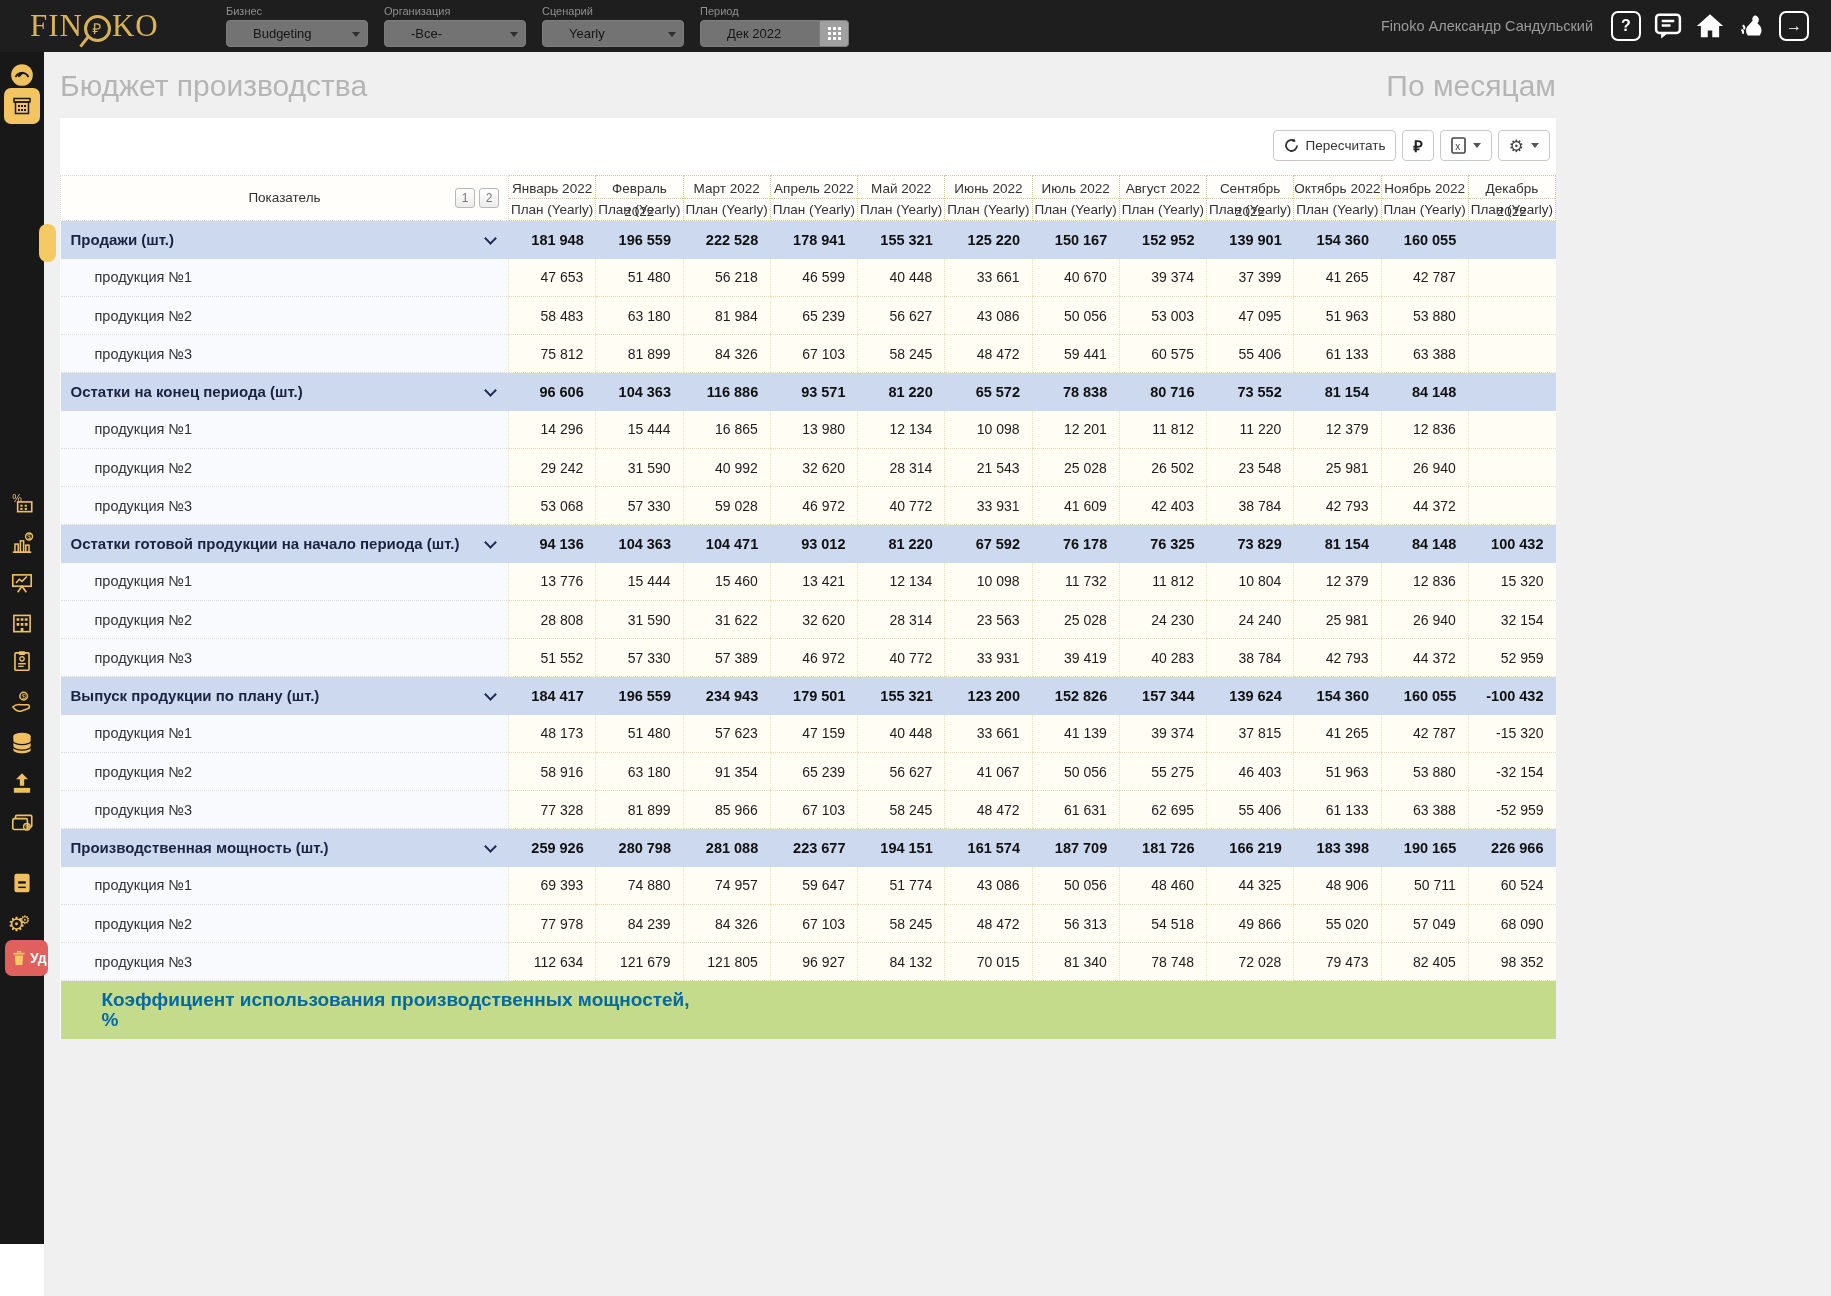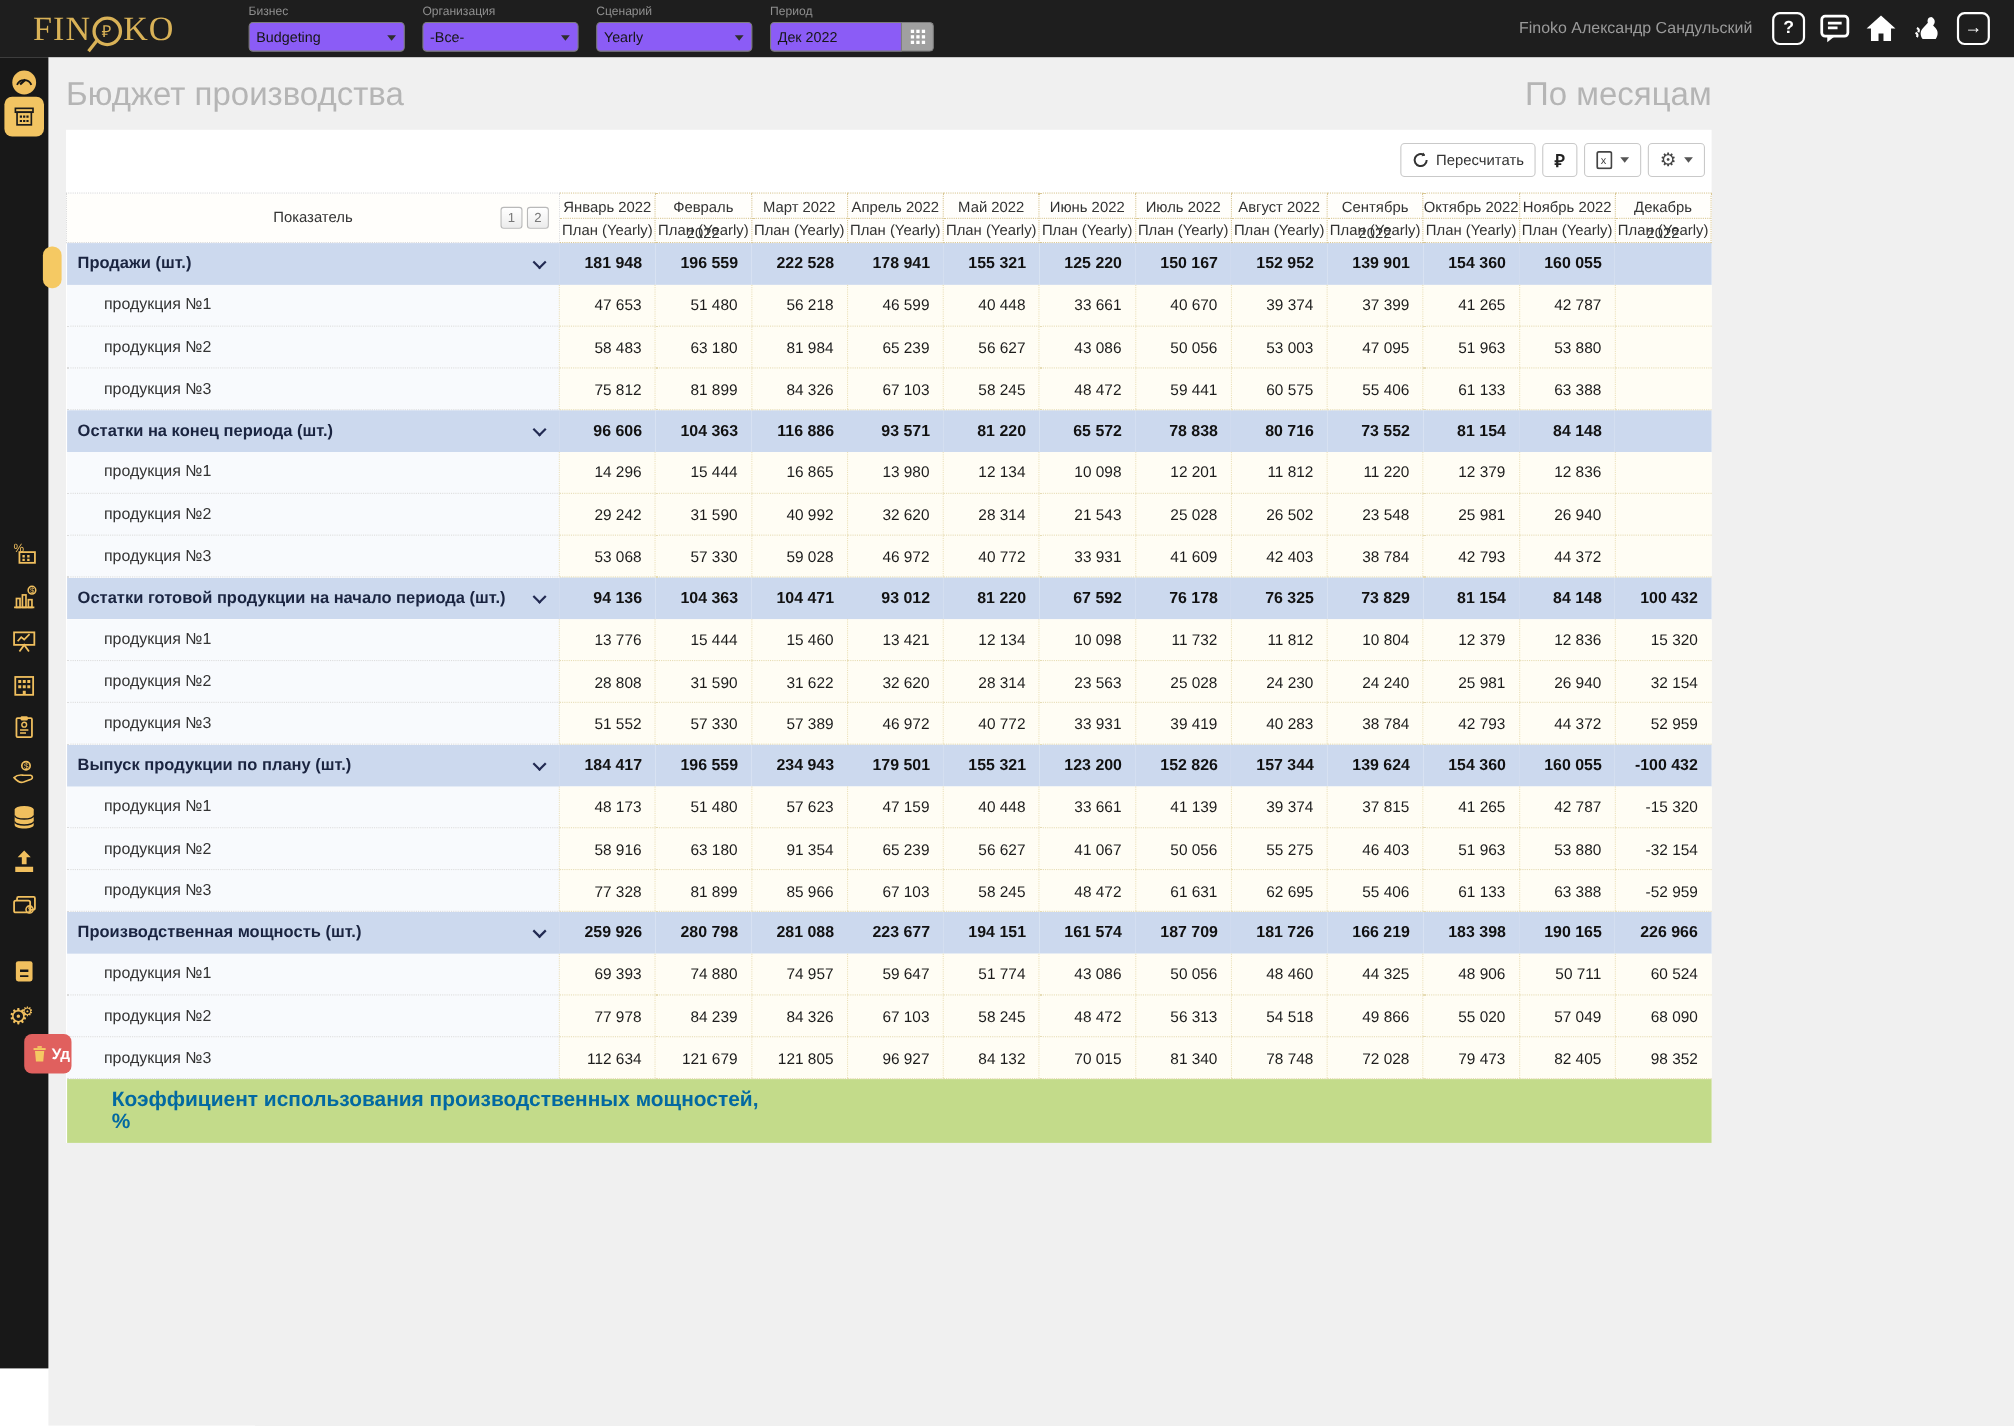--- a/index.html
+++ b/index.html
@@ -10,22 +10,22 @@
   .topbar { position:absolute; top:0; left:0; width:1831px; height:52px; background:#1e1e1e;
             display:flex; align-items:center; z-index:20; }
   .logo { margin-left:30px; width:170px; color:#d9b257; font-family:"Liberation Serif", serif;
           font-size:31px; letter-spacing:1px; display:flex; align-items:center; }
   .lens { display:inline-flex; align-items:center; justify-content:center; width:27px; height:27px;
           border:3px solid #d9b257; border-radius:50%; font-size:15px; margin:0 1px; position:relative; top:2px; }
   .lens:after { content:""; position:absolute; left:-4px; bottom:-9px; width:3px; height:13px;
                 background:#d9b257; transform:rotate(38deg); }
   .filters { display:flex; margin-left:26px; gap:16px; }
   .filter label { display:block; font-size:11px; color:#8f8f8f; margin-bottom:3px; }
-  .sel { width:142px; height:27px; background:#8b5cf6; border:1px solid #7d7d7d; border-radius:4px;
-         color:#161616; font-size:13px; display:flex; align-items:center; padding:0 6px; position:relative; }
+  .sel { width:142px; height:27px; background:#737373; border:1px solid #7d7d7d; border-radius:4px;
+         color:#161616; font-size:13px; display:flex; align-items:center; padding:0 26px; position:relative; }
   .caret { position:absolute; right:7px; top:11px; width:0; height:0;
            border-left:4px solid transparent; border-right:4px solid transparent; border-top:5px solid #2e2e2e; }
   .per { display:flex; }
   .sel.period { width:120px; border-radius:4px 0 0 4px; }
   .calbtn { width:29px; height:27px; background:#a0a0a0; border:1px solid #7d7d7d; border-left:none;
             border-radius:0 4px 4px 0; display:flex; align-items:center; justify-content:center; cursor:pointer; }
   .calgrid { width:3px; height:3px; background:#fff; position:relative; left:-5px; top:-5px;
              box-shadow:5px 0 #fff,10px 0 #fff,0 5px #fff,5px 5px #fff,10px 5px #fff,0 10px #fff,5px 10px #fff,10px 10px #fff; }
   .user { margin-left:auto; color:#9b9b9b; font-size:14.5px; }
   .hicons { display:flex; align-items:center; gap:12px; margin:0 22px 0 18px; }
@@ -35,21 +35,21 @@
   
   .sidebar { position:absolute; top:52px; left:0; width:44px; height:1192px; background:#181818; z-index:15; }
   .sb-icon { position:absolute; left:9px; width:26px; height:26px; display:flex; align-items:center;
              justify-content:center; cursor:pointer; }
   .sb-active { position:absolute; left:4px; top:36px; width:36px; height:36px; background:#f2c462;
                border-radius:7px; display:flex; align-items:center; justify-content:center; cursor:pointer; }
   .sb-handle { position:absolute; right:-12px; top:172px; width:17px; height:38px; background:#f5c963;
                border-radius:8px; cursor:pointer; z-index:16; }
   .gearglyph { color:#f0bf5e; font-size:20px; line-height:20px; font-family:"DejaVu Sans", sans-serif; }
   .gearglyph small { font-size:12px; position:relative; left:-6px; top:-7px; }
-  .delete-btn { position:absolute; left:22px; top:888px; width:43px; height:36px; background:#e0605e;
+  .delete-btn { position:absolute; left:5px; top:888px; width:43px; height:36px; background:#e0605e;
                 border-radius:7px; display:flex; align-items:center; gap:4px; padding-left:7px;
                 color:#fff; font-size:14px; font-weight:bold; overflow:hidden; white-space:nowrap; cursor:pointer; }
 
   
   .main { position:absolute; top:52px; left:44px; width:1787px; height:1244px; background:#f0f0f0; }
   .inner { width:1496px; margin-left:16px; }
   .titlerow { display:flex; justify-content:space-between; align-items:baseline; padding:17px 0 15px; }
   .titlerow h1, .titlerow h2 { font-size:30px; font-weight:normal; color:#b5b5b5; }
   .card { background:#fff; width:1496px; }
   .toolbar { display:flex; justify-content:flex-end; gap:6px; padding:12px 6px 14px 0; }

